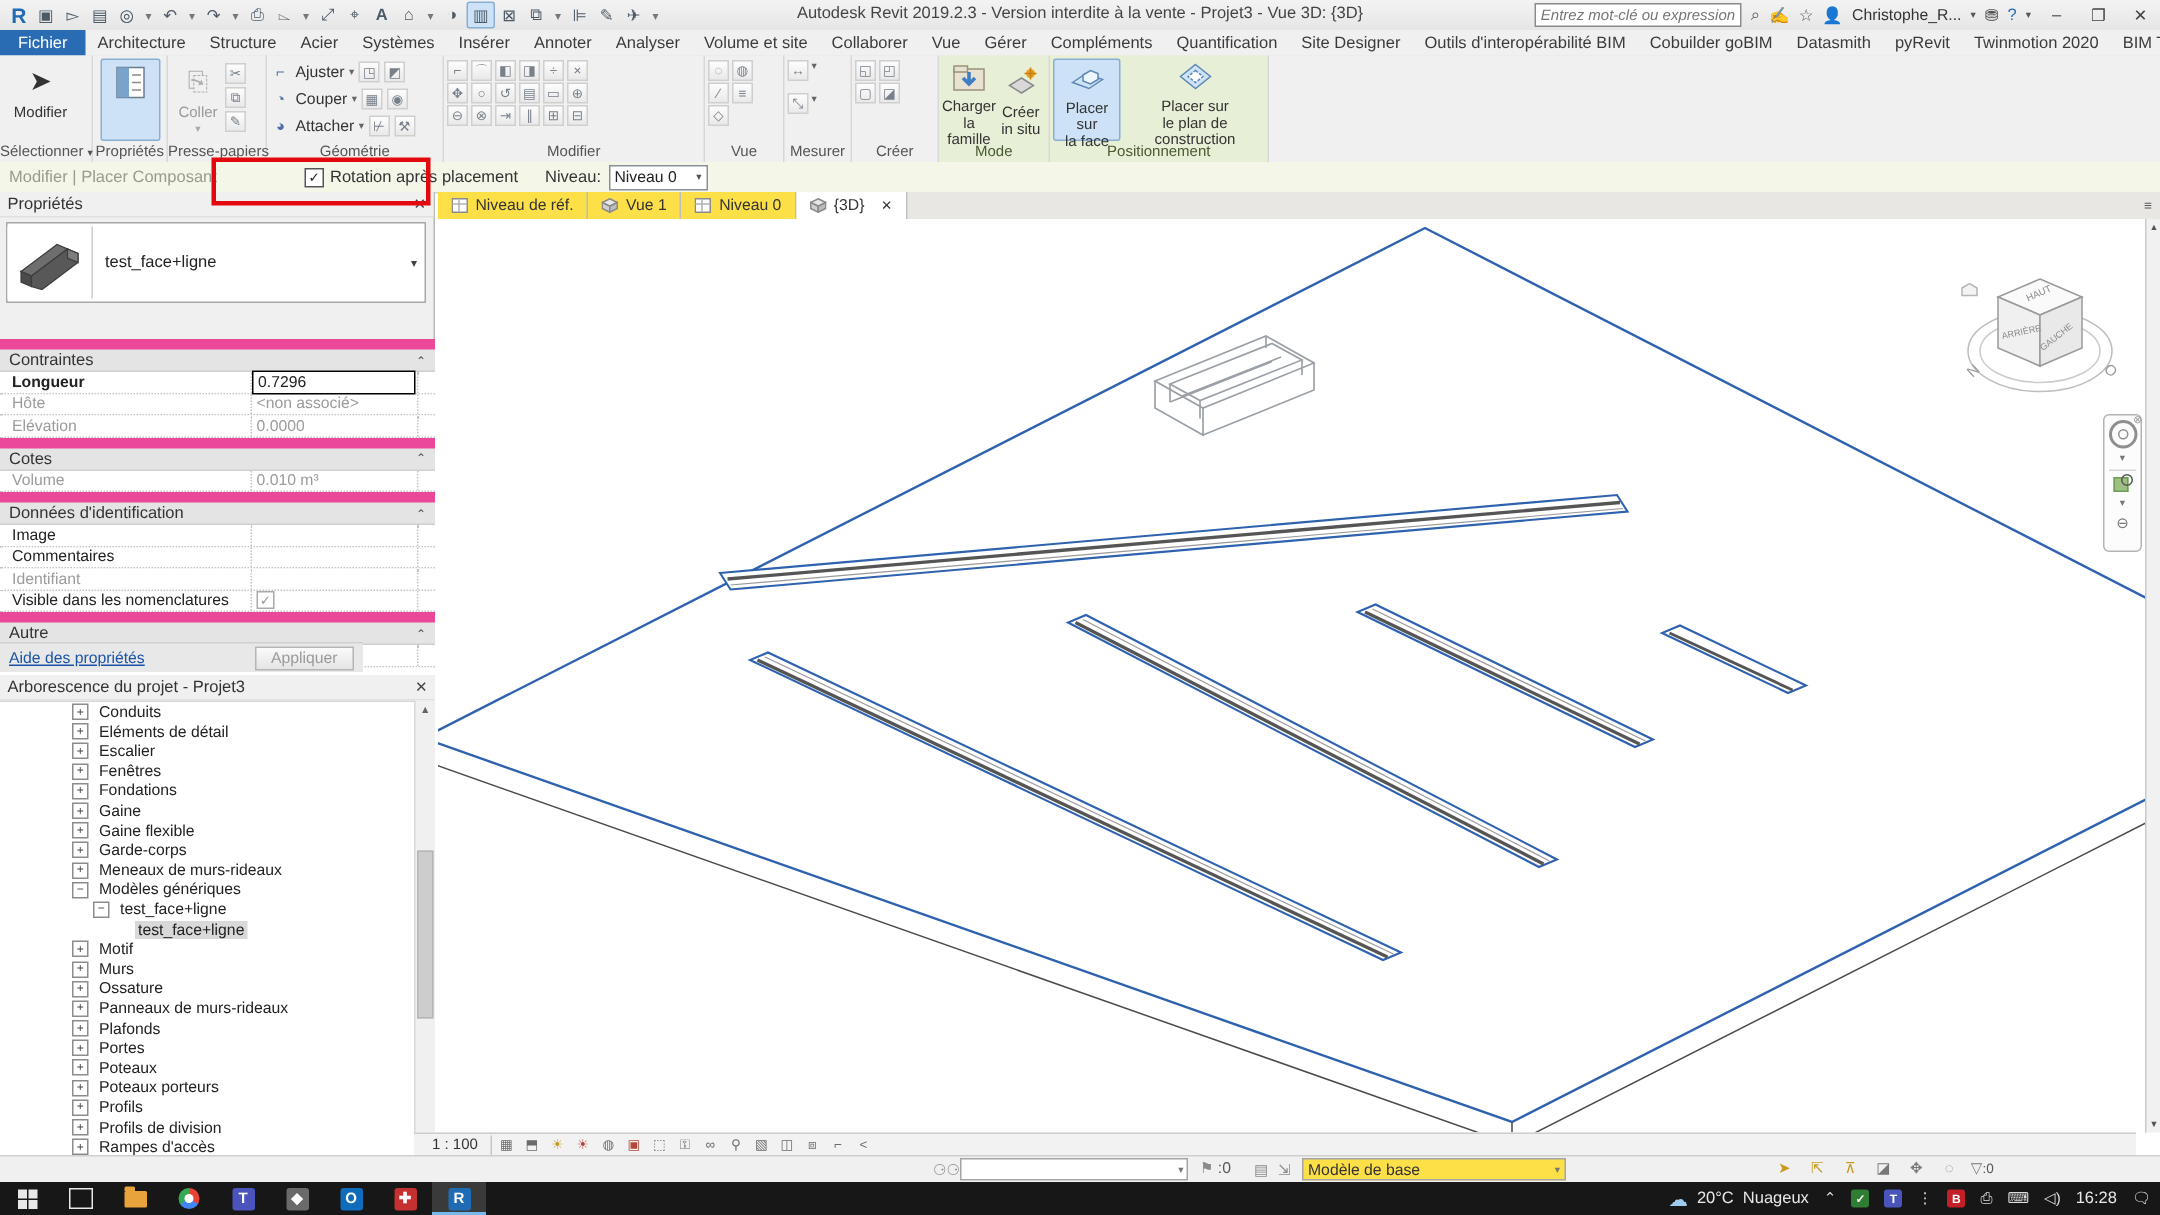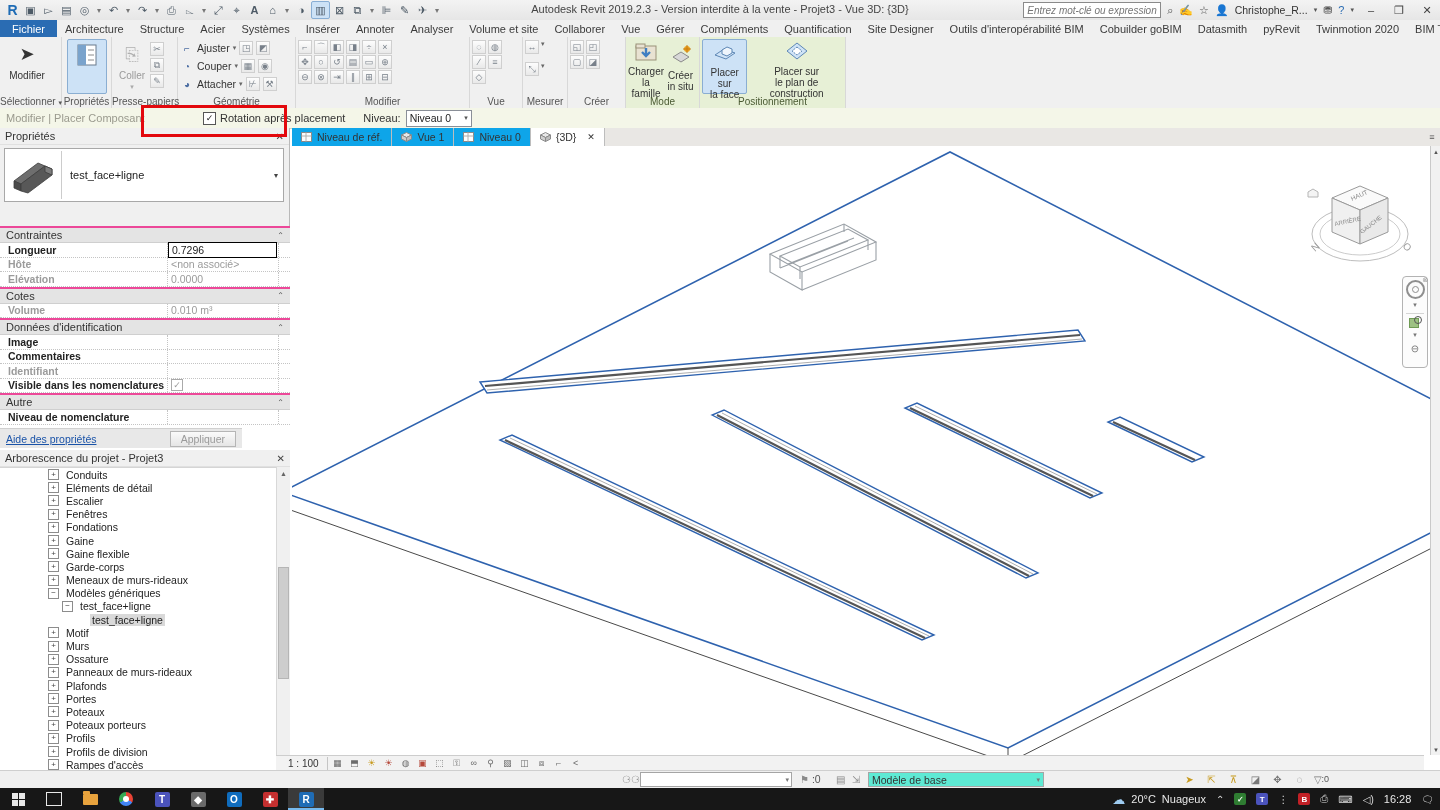--- a/index.html
+++ b/index.html
@@ -49,44 +49,44 @@
   .palhdr{height:16px;display:flex;align-items:center;justify-content:space-between;padding:0 5px;font-size:11px;color:#333;background:#f0f0f0;border-bottom:1px solid #e0e0e0;}
   .palhdr .x{color:#444;font-size:10px;}
   #typesel{left:4px;top:20px;width:278px;height:52px;background:#fff;border:1px solid #a8a8a8;display:flex;align-items:center;}
   #typesel .thumb{width:56px;height:48px;border-right:1px solid #ccc;display:flex;align-items:center;justify-content:center;background:#fff;}
   #typesel .fname{flex:1;padding-left:8px;font-size:11px;color:#222;}
   #typesel .dd{margin-right:5px;}
   #typerow{left:4px;top:76px;width:282px;height:19px;display:flex;gap:3px;}
   #typecombo{width:178px;}
   #edittype{display:inline-flex;align-items:center;gap:3px;height:17px;border:1px solid #9a9a9a;background:linear-gradient(#fdfdfd,#e7e7e7);padding:0 4px;font-size:10.5px;color:#333;}
   #propgrid{left:0px;top:98px;width:290px;}
-  .sechdr{height:14px;background:#e4e4e4;border-top:2px solid #ec4899;border-bottom:1px solid #cfcfcf;display:flex;align-items:center;justify-content:space-between;padding:0 6px;color:#333;}
+  .sechdr{height:14px;background:#e4e4e4;border-top:7px solid #ec4899;border-bottom:1px solid #cfcfcf;display:flex;align-items:center;justify-content:space-between;padding:0 6px;color:#333;}
   .prow{display:grid;grid-template-columns:168px 1fr 12px;height:13.5px;background:#fff;border-bottom:1px dotted #c4c4c4;align-items:center;}
-  .prow .pl{padding-left:8px;color:#222;border-right:1px dotted #c4c4c4;height:100%;display:flex;align-items:center;font-size:10.5px;font-weight:bold;}
+  .prow .pl{padding-left:8px;color:#222;border-right:1px dotted #c4c4c4;height:100%;display:flex;align-items:center;font-size:10.5px;}
   .prow .pv{padding-left:3px;color:#222;height:100%;display:flex;align-items:center;font-size:10.5px;}
   .prow .pa{border-left:1px dotted #c4c4c4;height:100%;}
   .prow.dis .pl,.prow.dis .pv{color:#9b9b9b;}
   .pv.edit{border:1px solid #000;background:#fff;margin-right:1px;}
   .cb.gray{border-color:#aaa;color:#9a9a9a;width:10px;height:10px;}
   #propfooter{left:0;top:300px;width:242px;height:20px;background:#e8e8e8;border-top:1px solid #d0d0d0;display:flex;align-items:center;justify-content:space-between;padding:0 6px;box-sizing:border-box;}
   #helplink{color:#1a53a8;text-decoration:underline;font-size:10.5px;}
   #applybtn{color:#9a9a9a;background:linear-gradient(#fafafa,#e5e5e5);border:1px solid #b5b5b5;padding:1px 10px;font-size:10.5px;}
   
   #pbrowser{left:0;top:322px;width:290px;height:377px;}
   #treewrap{position:absolute;left:0;top:17px;width:277px;height:303px;background:#fff;overflow:hidden;border-top:1px solid #d5d5d5;}
   .trow{display:flex;align-items:center;height:13.2px;white-space:nowrap;font-size:10.5px;color:#222;}
   .texp{width:9px;height:9px;border:1px solid #8c8c8c;background:#fff;display:inline-flex;align-items:center;justify-content:center;font-size:8px;line-height:8px;color:#444;margin-right:5px;flex:none;}
   .tlabel{padding:0 2px;}
   .trow.sel .tlabel{background:#d9d9d9;}
   #treescroll{position:absolute;right:0;top:17px;width:13px;height:303px;background:#f0f0f0;border-left:1px solid #d8d8d8;}
   #treescroll .arr{height:13px;display:flex;align-items:center;justify-content:center;font-size:7px;color:#666;}
   #treescroll .thumb{position:absolute;left:1px;right:1px;top:100px;height:110px;background:#cdcdcd;border:1px solid #b5b5b5;}
   
   #viewtabs{left:292px;top:128px;width:1148px;height:18px;background:#e9e7e4;display:flex;border-bottom:1px solid #989898;}
-  .vtab{display:flex;align-items:center;gap:5px;padding:0 9px;border-right:1px solid #bdbdbd;background:#0ea5e9;color:#333;font-size:10.5px;}
+  .vtab{display:flex;align-items:center;gap:5px;padding:0 9px;border-right:1px solid #bdbdbd;background:#fde047;color:#333;font-size:10.5px;}
   .vtab.active{background:#fff;}
   .vtab .x{font-size:9px;color:#333;margin-left:6px;}
   .vicon{width:11px;height:10px;flex:none;}
   #vt-more{margin-left:auto;width:16px;display:flex;align-items:center;justify-content:center;color:#555;font-size:9px;}
   
   #canvas{left:292px;top:146px;width:1138px;height:609px;background:#fff;overflow:hidden;}
   #canvscroll{left:1430px;top:146px;width:10px;height:609px;background:#f1f1f1;border-left:1px solid #c9c9c9;}
   #canvscroll .arr{height:11px;display:flex;align-items:center;justify-content:center;font-size:6px;color:#555;}
   #canvscroll .arr.b{position:absolute;bottom:0;left:0;right:0;}
   
@@ -105,21 +105,21 @@
   #scalebox{border-right:1px solid #c5c5c5;padding:0 8px;font-size:10px;color:#333;height:13px;display:flex;align-items:center;}
   .vcbico{width:14px;height:13px;display:inline-flex;align-items:center;justify-content:center;font-size:9px;color:#6b6b6b;}
   .vcbico.warn{color:#c79a1e;}
   .vcbico.red{color:#b5483a;}
   
   #statusbar{left:0;top:770px;width:1440px;height:18px;background:#f0f0f0;border-top:1px solid #cfcfcf;font-size:10.5px;color:#333;}
   #sb-msg{left:6px;top:2px;white-space:nowrap;}
   .sbico{color:#8a8a8a;font-size:10px;}
   #sb-combo1{left:640px;top:1px;width:148px;height:13px;background:#fff;border:1px solid #a5a5a5;display:flex;align-items:center;justify-content:flex-end;padding-right:2px;}
   #sb-badge1{left:800px;top:2px;color:#555;}
-  #sb-combo2{left:868px;top:1px;width:168px;height:13px;background:#5eead4;border:1px solid #a5a5a5;display:flex;align-items:center;justify-content:space-between;padding:0 3px;}
+  #sb-combo2{left:868px;top:1px;width:168px;height:13px;background:#fde047;border:1px solid #a5a5a5;display:flex;align-items:center;justify-content:space-between;padding:0 3px;}
   #sb-right{right:112px;top:2px;display:flex;gap:9px;align-items:center;}
   .selico{width:13px;height:12px;display:inline-flex;align-items:center;justify-content:center;font-size:10px;color:#777;}
   .selico.y{color:#c79a1e;}
   
   #taskbar{left:0;top:788px;width:1440px;height:22px;background:#171717;display:flex;align-items:center;color:#e8e8e8;}
   .tbi{width:36px;height:22px;display:flex;align-items:center;justify-content:center;flex:none;}
   .tbi.active{background:#3a3a3a;box-shadow:inset 0 -2px 0 #76b9ed;}
   .winlogo{display:grid;grid-template-columns:6px 6px;grid-template-rows:6px 6px;gap:1px;}
   .winlogo i{background:#e8e8e8;}
   .appsq{width:15px;height:15px;border-radius:2px;display:flex;align-items:center;justify-content:center;font-size:10px;font-weight:bold;color:#fff;}

